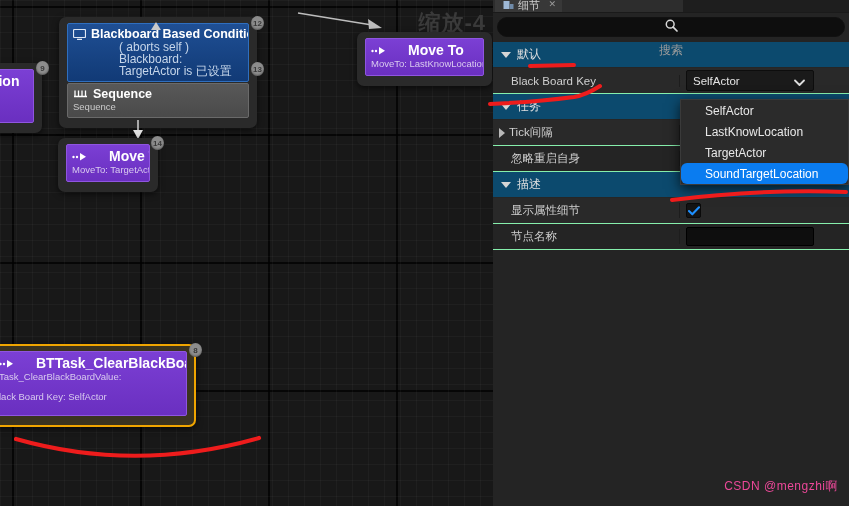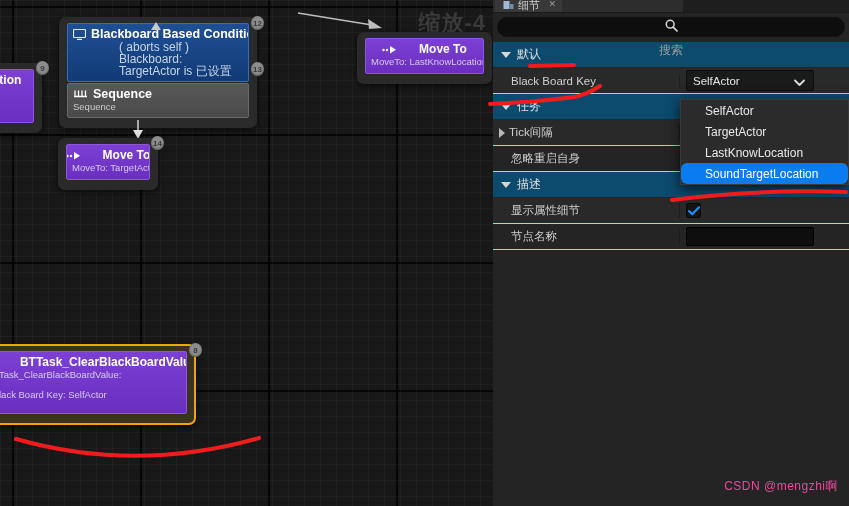--- a/index.html
+++ b/index.html
@@ -62,23 +62,22 @@
   }
   .composite-sub { color: #cccccc; font-size: 9.5px; line-height: 12px; }
 
   .task {
     background: linear-gradient(#7b3fd4, #6a2fc0);
     border: 1px solid #8f55e0;
     padding: 3px 5px 5px 5px;
   }
   .task-title {
     display: flex; align-items: center; gap: 22px;
-    color: #ffffff; font-weight: bold; font-size: 12px;
+    color: #ffffff; font-weight: bold; font-size: 14px;
     white-space: nowrap;
-    justify-content: center;
   }
   .task-sub { color: #d9cbef; font-size: 9.5px; line-height: 12px; white-space: nowrap; }
 
   .selected .node-shell {
     border: 2px solid #f0a500;
     padding: 5px 7px 9px 7px;
     background: #3a3320;
   }
 
   .idx {
@@ -394,22 +393,22 @@
     <div class="prow alt">
       <div class="plabel">节点名称</div>
       <div class="pvalue">
         <div class="textfield"></div>
       </div>
     </div>
   </div>
 
   <div class="dropdown">
     <div class="ditem">SelfActor</div>
+    <div class="ditem">LastKnowLocation</div>
     <div class="ditem">TargetActor</div>
-    <div class="ditem">LastKnowLocation</div>
     <div class="ditem sel">SoundTargetLocation</div>
   </div>
 
   <svg class="annot" style="left:496px; top:60px; z-index:50;" width="120" height="14">
     <path d="M34,6 L78,5" fill="none" stroke="#ee1c1c" stroke-width="4" stroke-linecap="round"></path>
   </svg>
 
   <svg class="annot" style="left:488px; top:76px; z-index:50;" width="130" height="32">
     <path d="M2,28 Q48,26 86,21 Q98,19 112,10" fill="none" stroke="#ee1c1c" stroke-width="4" stroke-linecap="round"></path>
   </svg>

